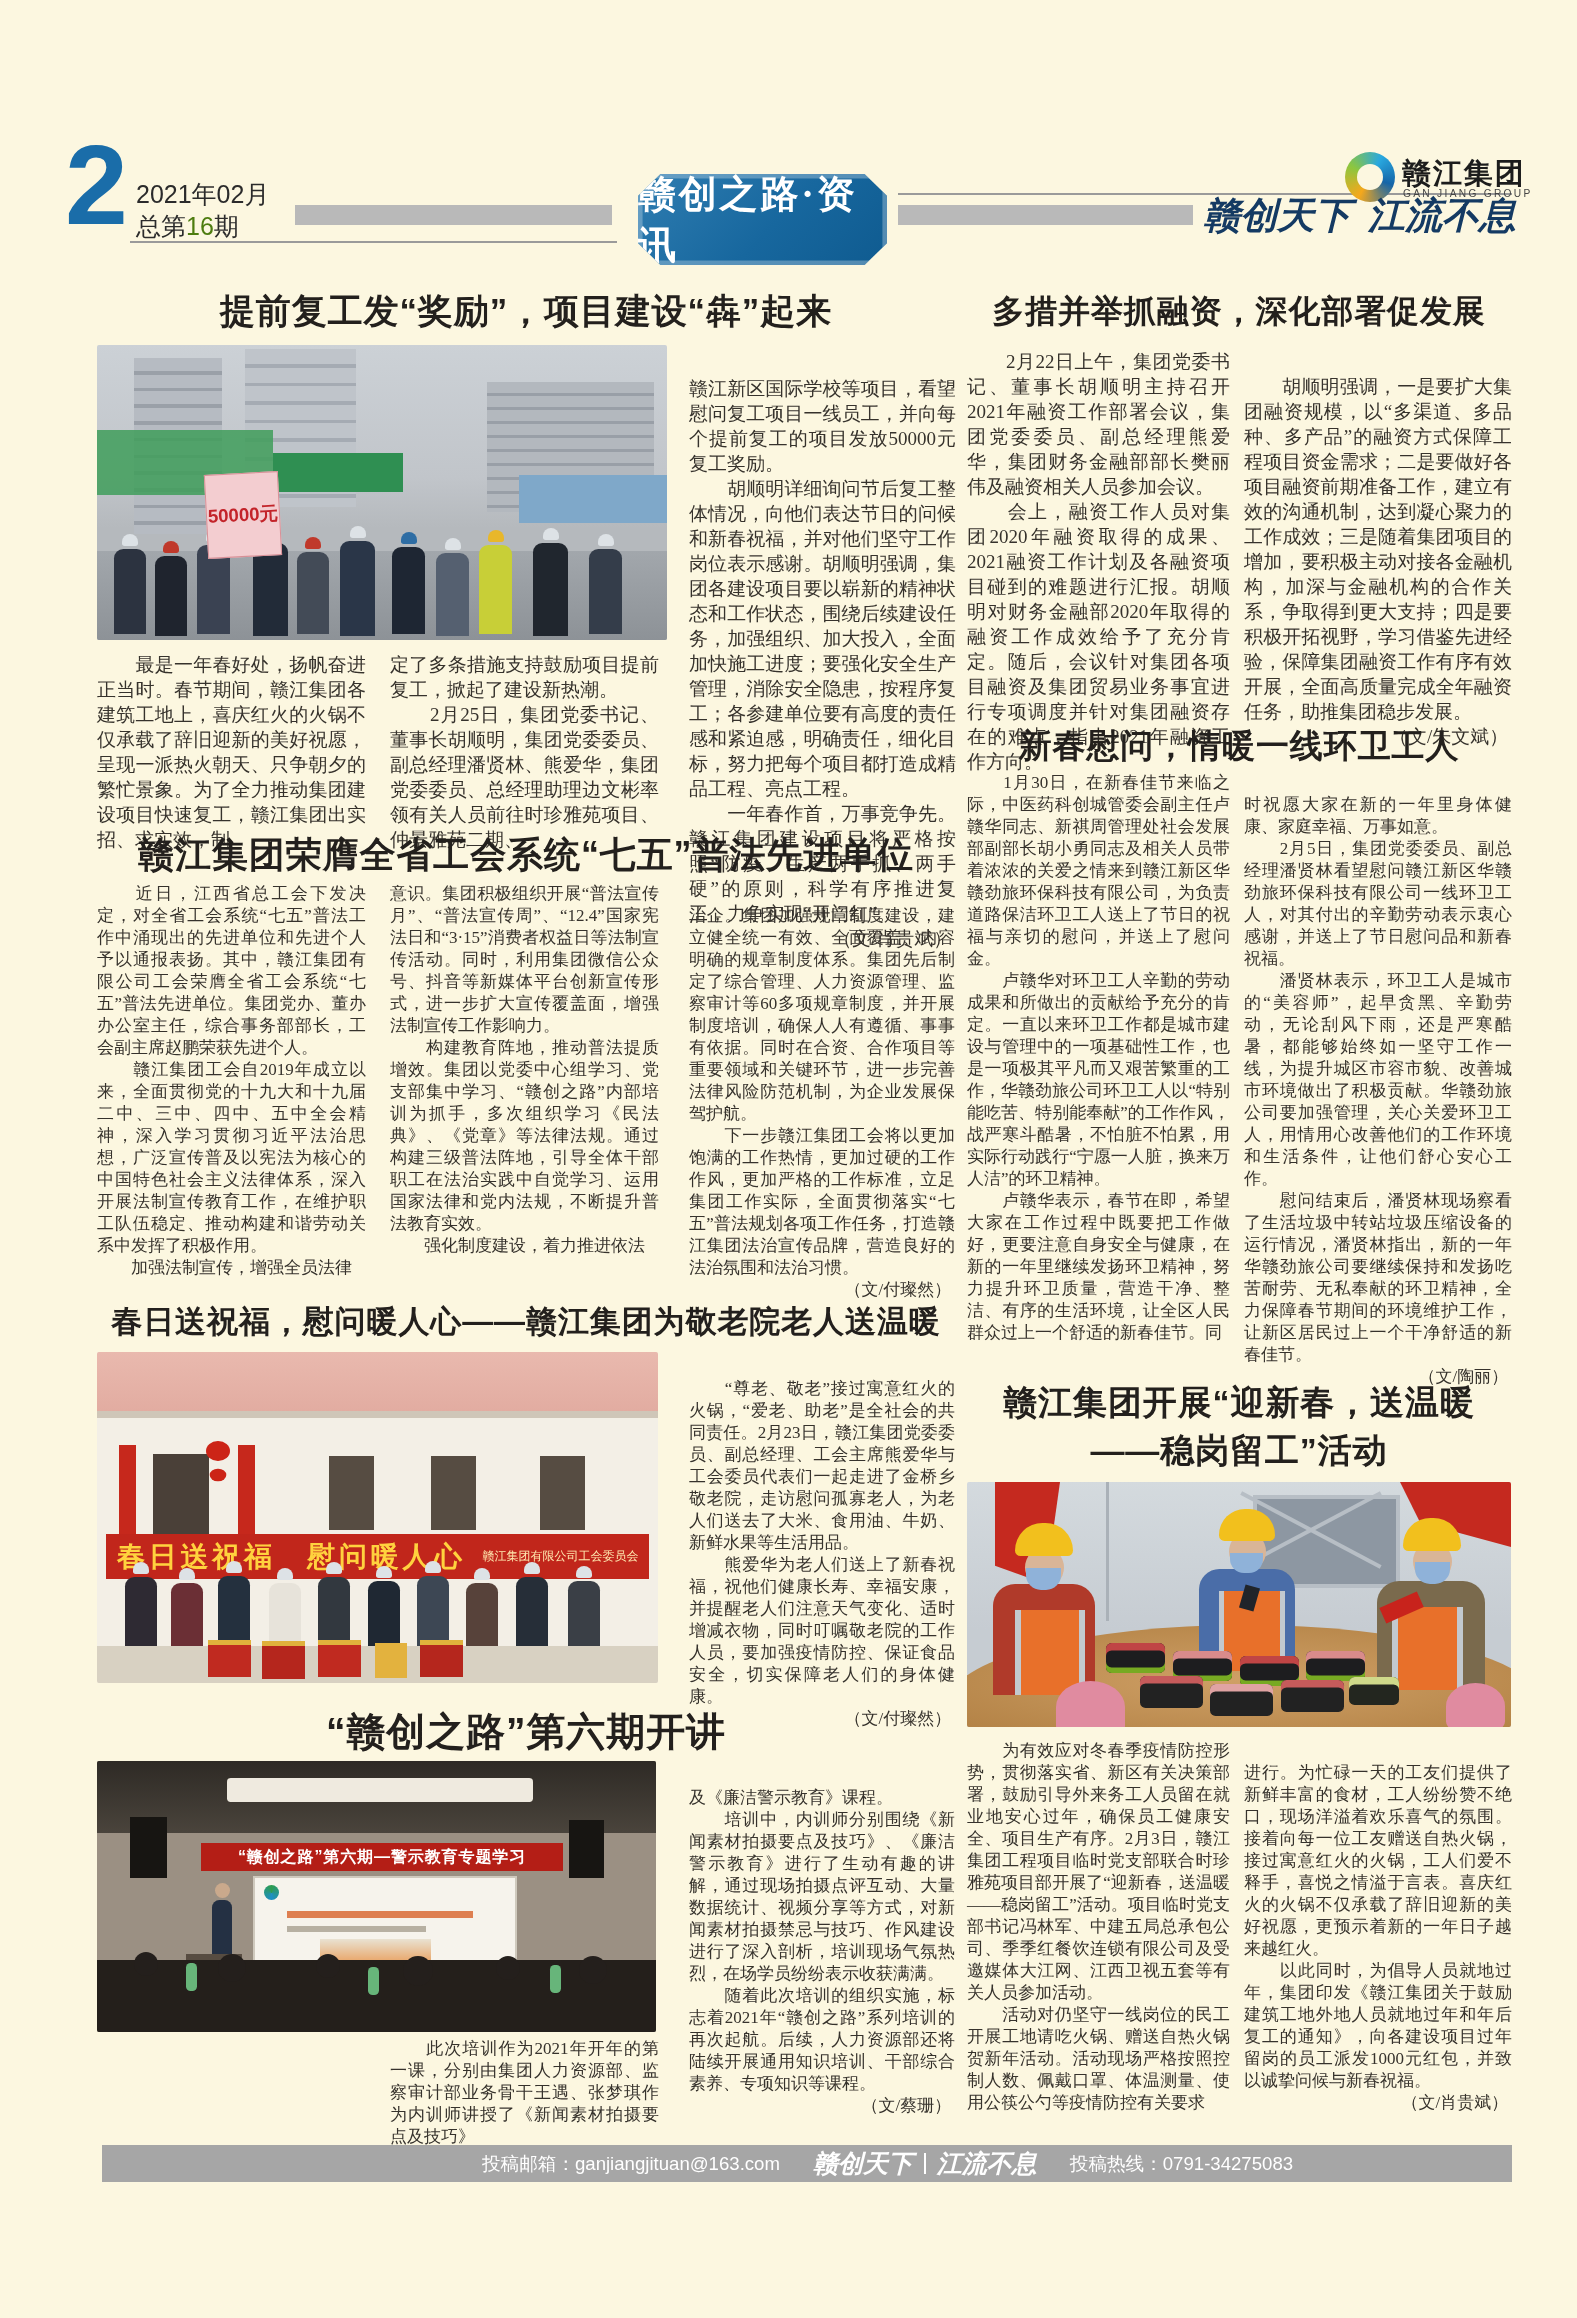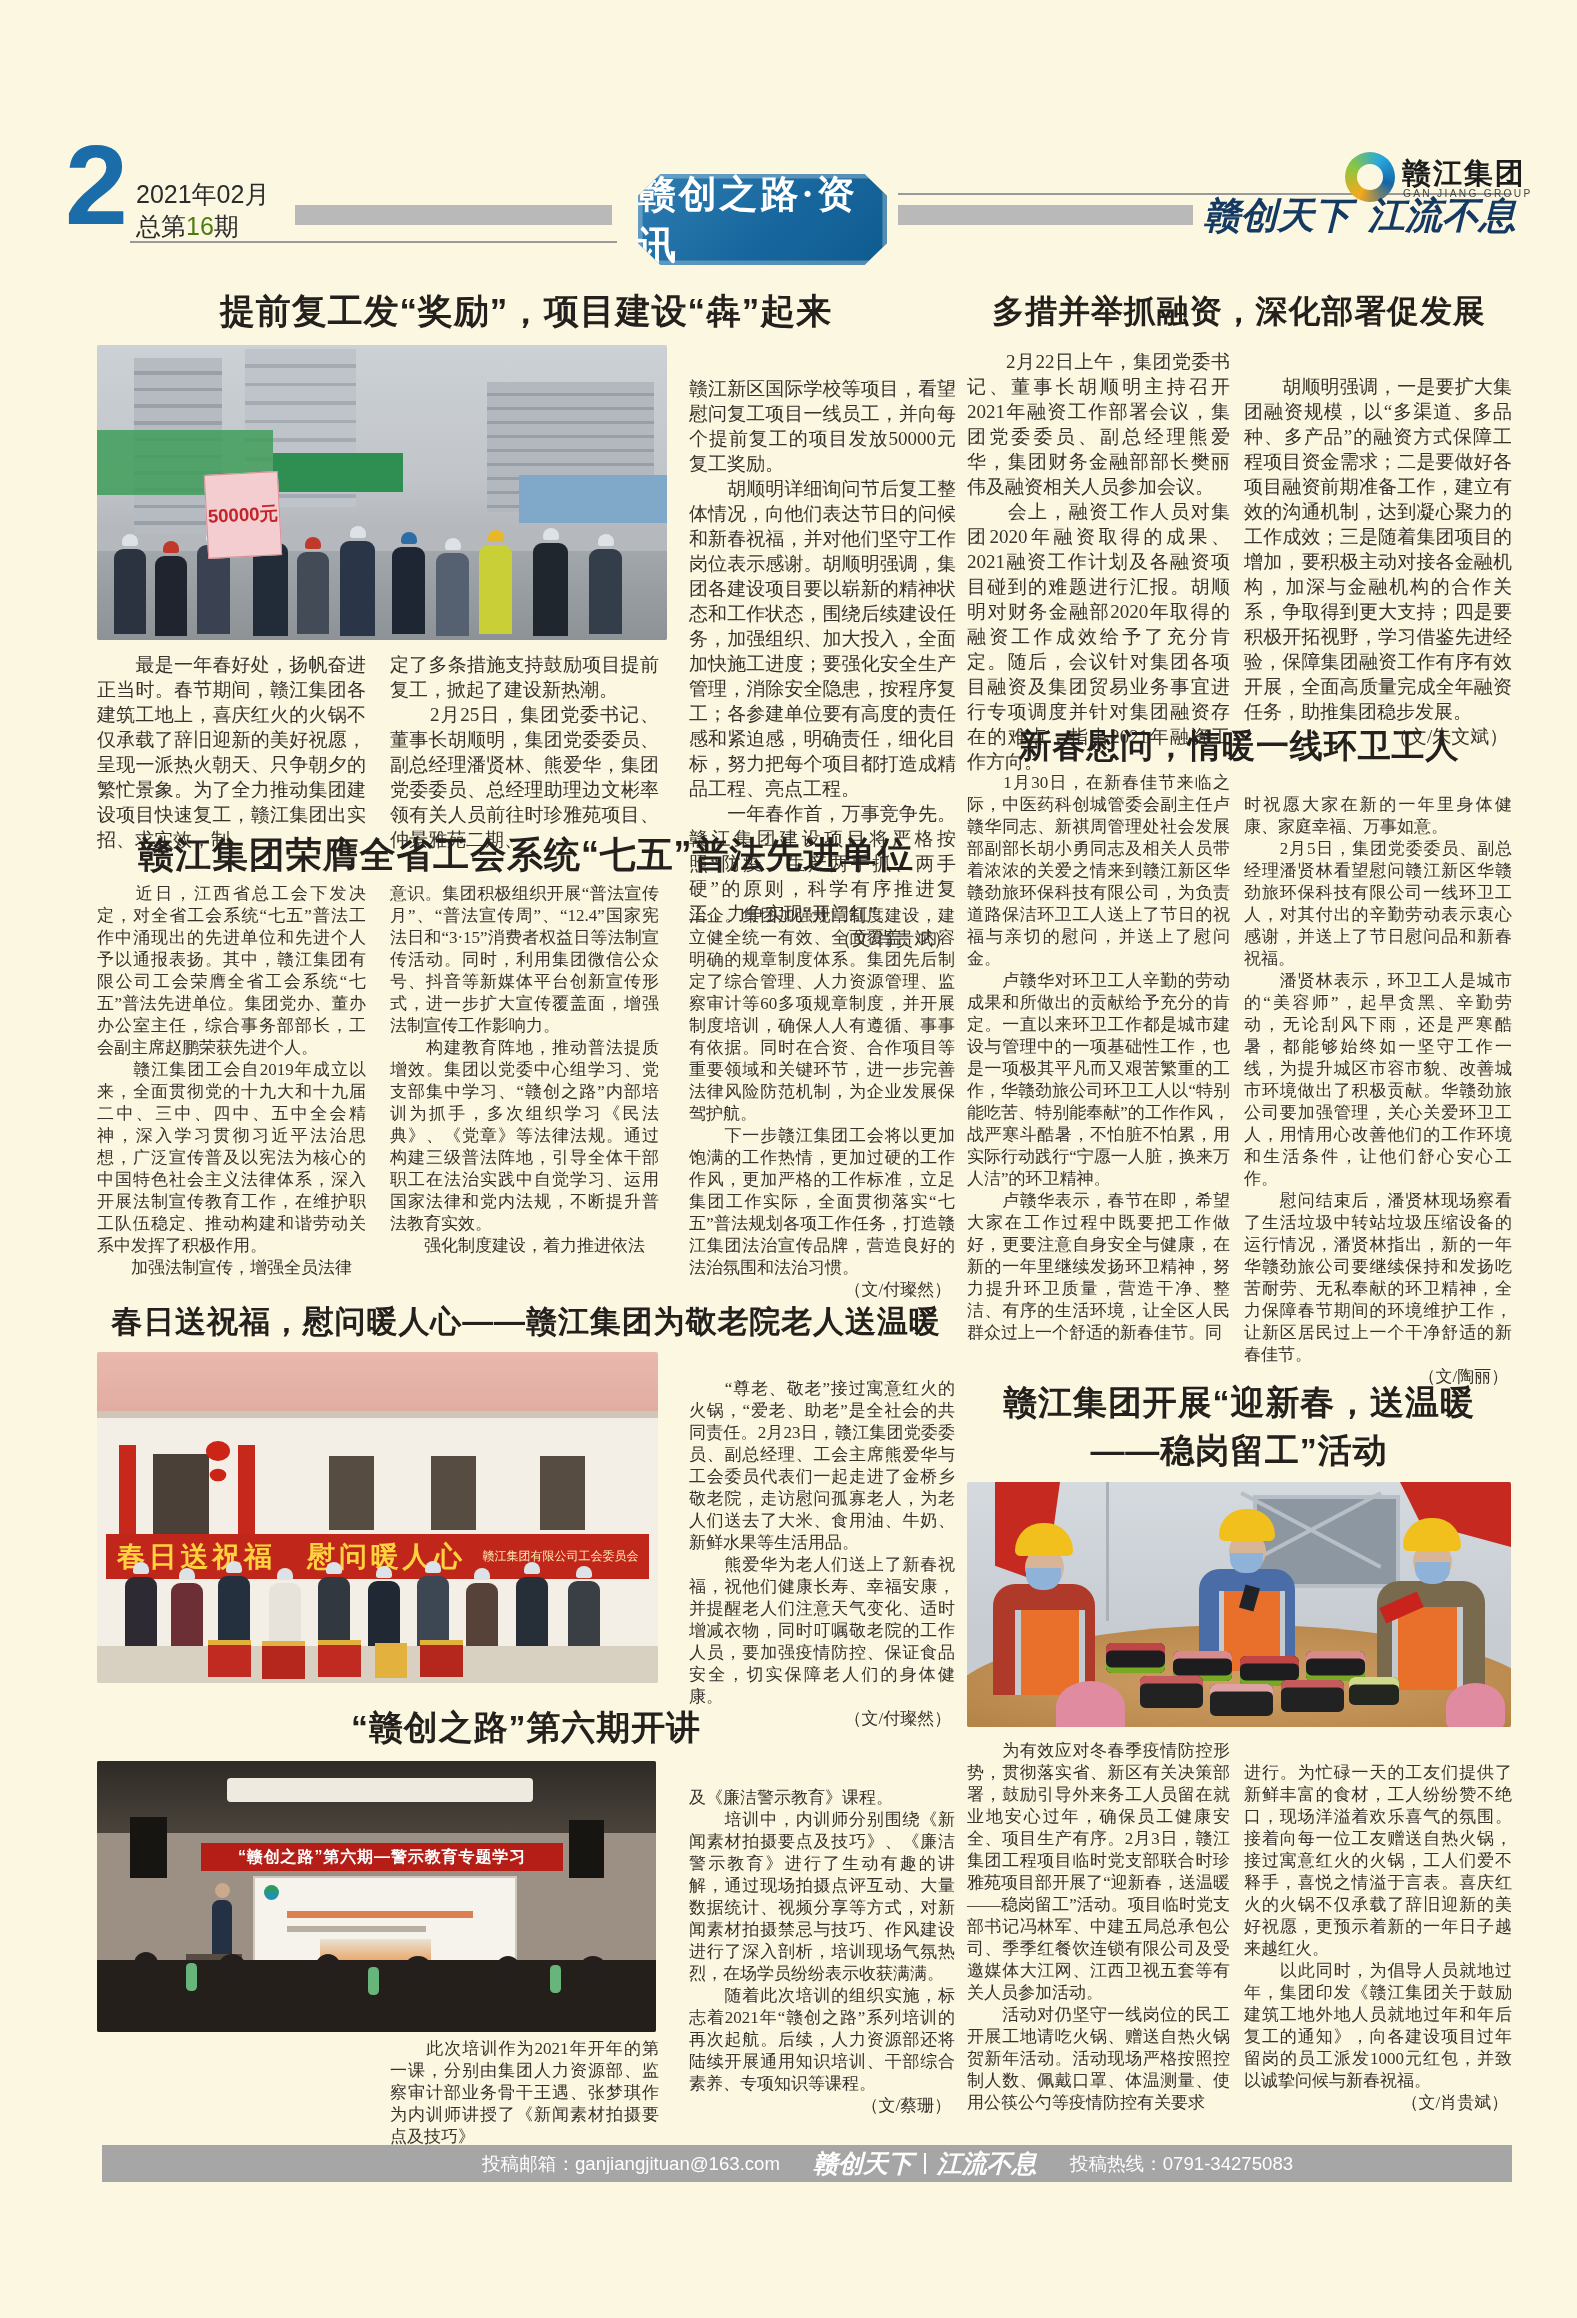--- a/index.html
+++ b/index.html
@@ -205,21 +205,21 @@
   </div>
 
   <div class="col f18" style="left:967px;top:1740px;width:263px;height:384px;">　　为有效应对冬春季疫情防控形势，贯彻落实省、新区有关决策部署，鼓励引导外来务工人员留在就业地安心过年，确保员工健康安全、项目生产有序。2月3日，赣江集团工程项目临时党支部联合时珍雅苑项目部开展了“迎新春，送温暖——稳岗留工”活动。项目临时党支部书记冯林军、中建五局总承包公司、季季红餐饮连锁有限公司及受邀媒体大江网、江西卫视五套等有关人员参加活动。
 　　活动对仍坚守一线岗位的民工开展工地请吃火锅、赠送自热火锅贺新年活动。活动现场严格按照控制人数、佩戴口罩、体温测量、使用公筷公勺等疫情防控有关要求</div>
   <div class="col f18" style="left:1244px;top:1740px;width:268px;height:384px;">
     <span>进行。为忙碌一天的工友们提供了新鲜丰富的食材，工人纷纷赞不绝口，现场洋溢着欢乐喜气的氛围。接着向每一位工友赠送自热火锅，接过寓意红火的火锅，工人们爱不释手，喜悦之情溢于言表。喜庆红火的火锅不仅承载了辞旧迎新的美好祝愿，更预示着新的一年日子越来越红火。
 　　以此同时，为倡导人员就地过年，集团印发《赣江集团关于鼓励建筑工地外地人员就地过年和年后复工的通知》，向各建设项目过年留岗的员工派发1000元红包，并致以诚挚问候与新春祝福。</span>
     <span class="byline">（文/肖贵斌）</span>
   </div>
 
-  <div class="hl" style="left:97px;top:1705px;width:858px;font-size:34px;">“赣创之路”第六期开讲</div>
+  <div class="hl" style="left:97px;top:1705px;width:858px;font-size:39px;">“赣创之路”第六期开讲</div>
 
   <div class="photo" style="left:97px;top:1761px;width:559px;height:271px;background:#9b9083;">
     <div class="abs" style="left:0;top:0;width:100%;height:72px;background:linear-gradient(#2e2a25,#4a443c);"></div>
     <div class="abs" style="left:130px;top:16.7px;width:306px;height:24px;background:#efeadf;border-radius:3.7px;"></div>
     <div class="abs" style="left:33px;top:56px;width:37px;height:61px;background:#171512;"></div>
     <div class="abs" style="right:52px;top:59px;width:35px;height:58px;background:#171512;"></div>
     <div class="abs" style="left:104px;top:82px;width:362px;height:28px;background:#b41e16;display:flex;align-items:center;justify-content:center;">
       <span style="color:#fff;font-size:16px;font-weight:bold;font-family:'Liberation Sans',sans-serif;letter-spacing:0.9px;">“赣创之路”第六期—警示教育专题学习</span>
     </div>
     <div class="abs" style="left:156px;top:115px;width:260px;height:102px;background:#f6f3ec;border:2.8px solid #cfc9bd;">

